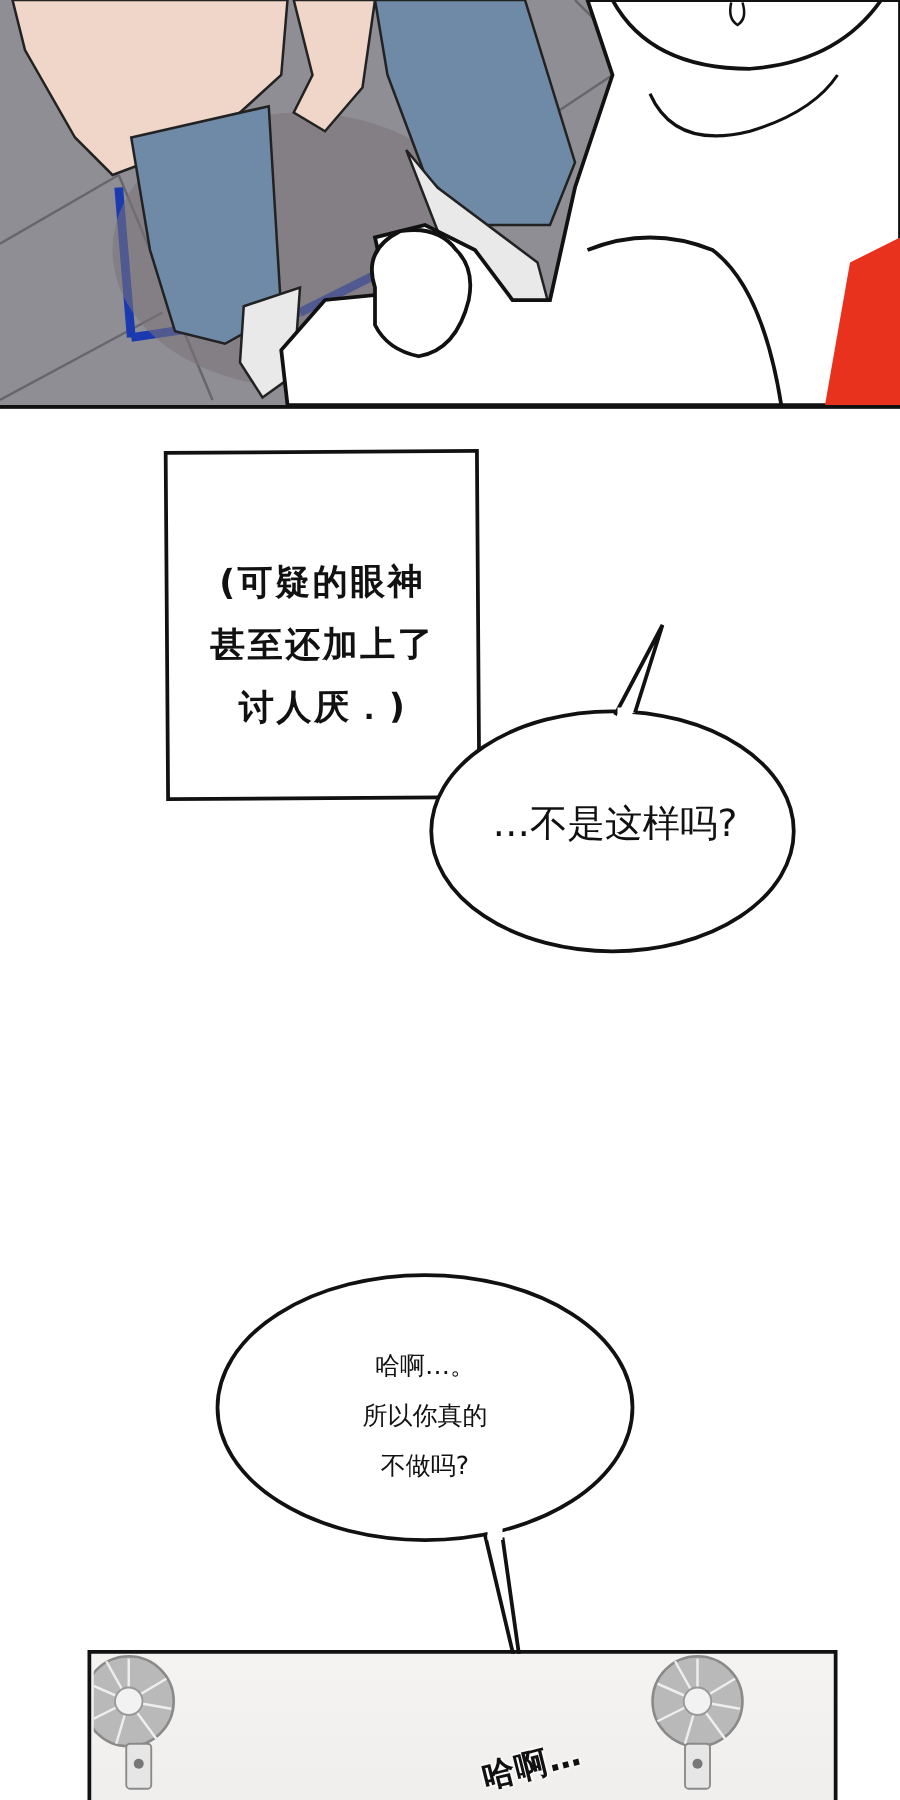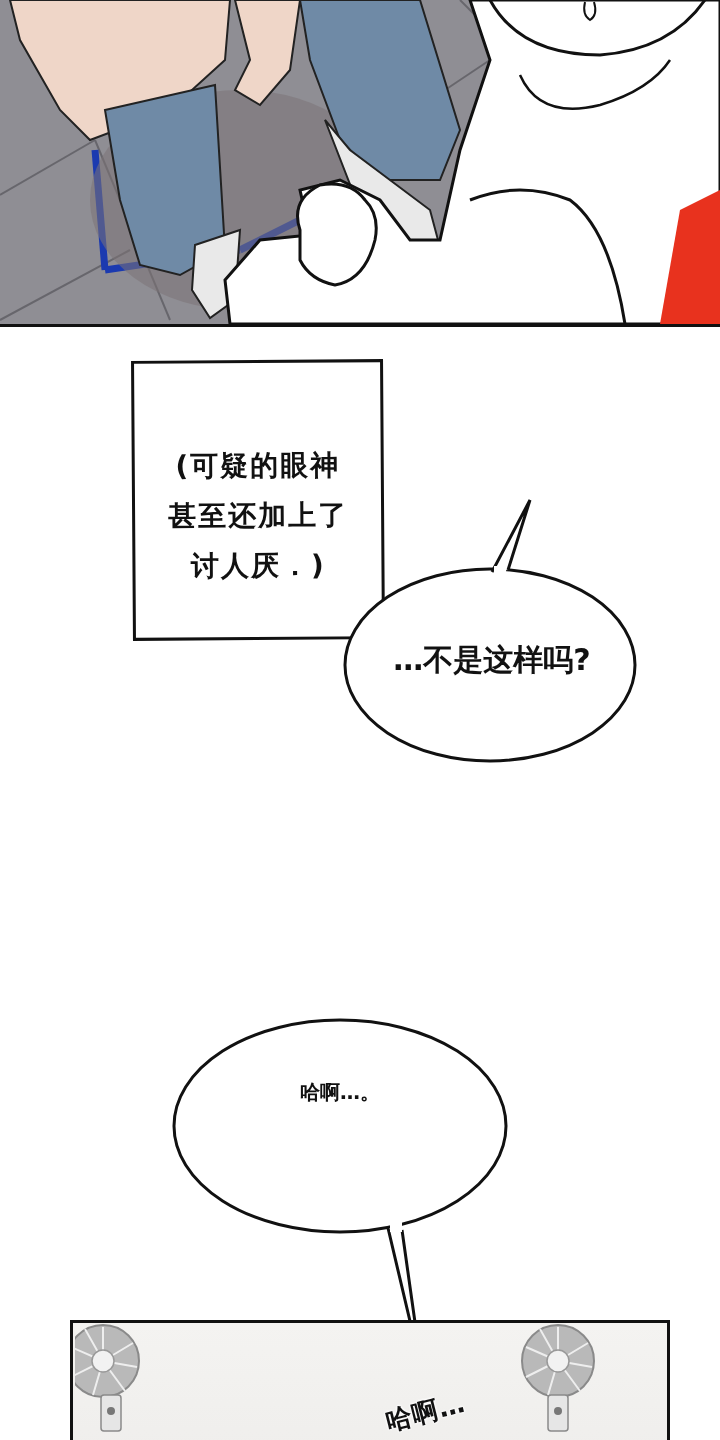--- a/index.html
+++ b/index.html
@@ -15,21 +15,21 @@
   .narration { position: absolute; left: 132px; top: 360px; width: 252px; height: 280px;
                border: 3px solid #111; background: #fff; box-sizing: border-box;
                transform: rotate(-0.4deg); }
   .narration-text { position: absolute; left: 0; top: 78px; width: 100%; text-align: center;
                     font-size: 28px; line-height: 50px; font-weight: bold; color: #111;
                     letter-spacing: 2px; }
   .narration-text span { display: block; }
 
   
   .bubble-svg { position: absolute; left: 0; top: 0; }
-  .bubble-text { position: absolute; text-align: center; color: #111; font-weight: bold; }
+  .bubble-text { position: absolute; text-align: center; color: #111; font-weight: normal; }
   .bubble-text span { display: block; }
 
   #b1-text { left: 352px; top: 640px; width: 280px; font-size: 30px; line-height: 40px; }
   #b2-text { left: 190px; top: 1072px; width: 300px; font-size: 20px; line-height: 40px; }
 
   
   .panel-bottom { position: absolute; left: 70px; top: 1320px; width: 600px; height: 140px;
                   border: 3px solid #111; box-sizing: border-box;
                   background: linear-gradient(180deg, #f4f3f1 0%, #efeeec 100%); overflow: hidden; }
   .fan { position: absolute; top: 0; width: 80px; height: 120px; }
@@ -110,20 +110,22 @@
     <rect x="390" y="1222" width="12" height="10" fill="#fff"></rect>
   </g>
 </svg>
 
 <div id="b1-text" class="bubble-text">
   <span>…不是这样吗?</span>
 </div>
 
 <div id="b2-text" class="bubble-text">
   <span>哈啊…。</span>
+  <span>所以你真的</span>
+  <span>不做吗?</span>
 </div>
 
 <div class="panel-bottom">
   <svg class="fan fan-left" viewBox="0 0 80 120">
     <circle cx="28" cy="38" r="36" fill="#b9b9b9" stroke="#8a8a8a" stroke-width="2"></circle>
     <g stroke="#eeeeee" stroke-width="2">
       <line x1="28" y1="38" x2="28" y2="4"></line>
         <line x1="28" y1="38" x2="58" y2="20"></line>
       <line x1="28" y1="38" x2="62" y2="44"></line>
         <line x1="28" y1="38" x2="50" y2="68"></line>

